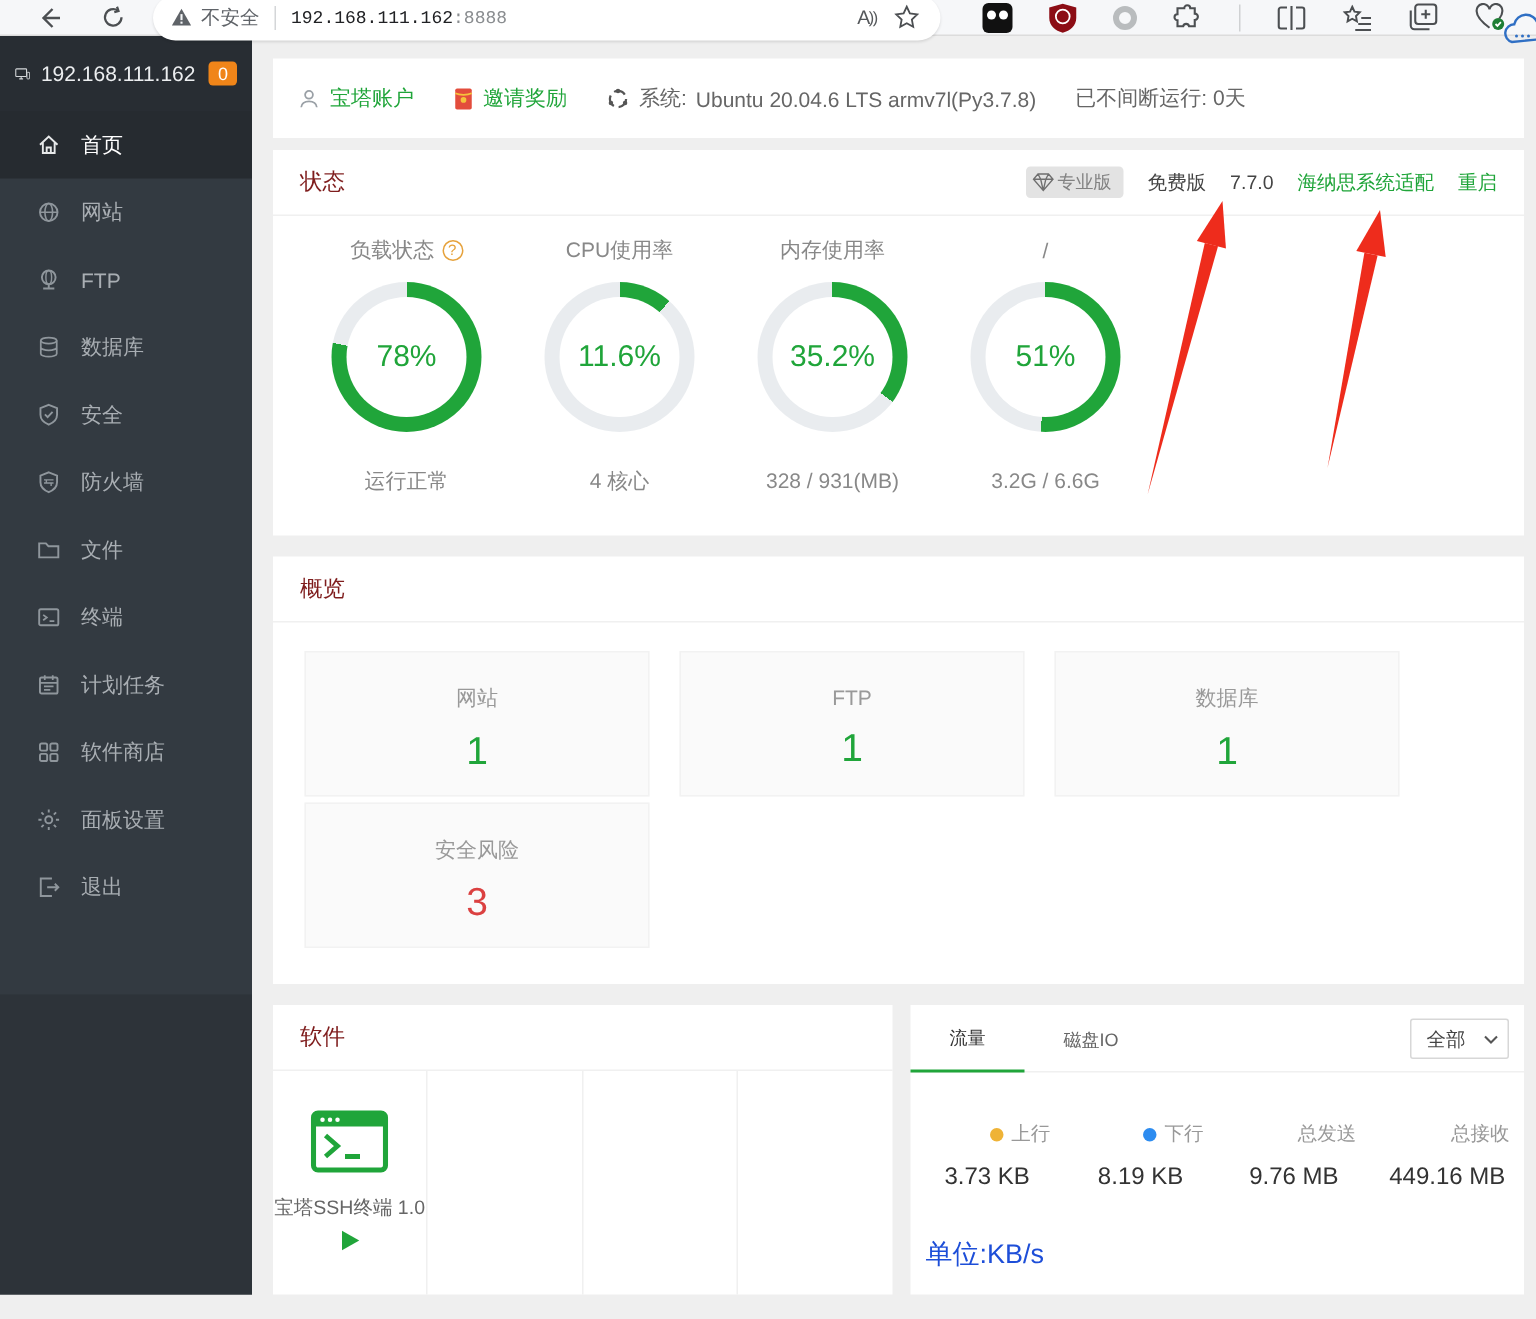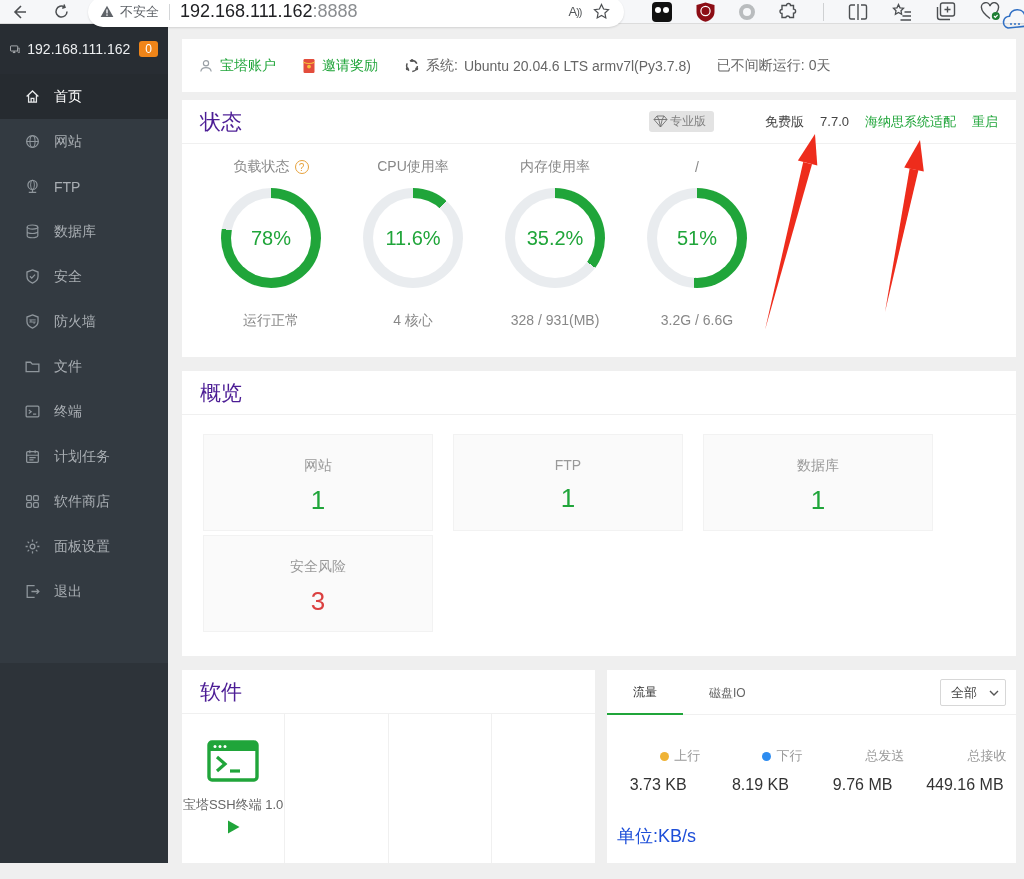--- a/index.html
+++ b/index.html
@@ -1,28 +1,28 @@
 <!DOCTYPE html>
 <html><head>
 <meta charset="utf-8">
 <style>
   * { margin:0; padding:0; box-sizing:border-box; }
   html,body { width:1024px; height:879px; overflow:hidden; background:#efefef;
     font-family:"Liberation Sans","DejaVu Sans",sans-serif; }
 
   
   .browser-bar { height:24px; background:#f6f7f9; border-bottom:1px solid #dcdcdc;
-    display:flex; align-items:center; padding:0 6px; position:relative; }
+    display:flex; align-items:center; padding:0 20px; position:relative; }
   .bicon { width:26px; height:26px; display:flex; align-items:center; justify-content:center;
     color:#4c4f52; flex:0 0 auto; }
   .addr-pill { height:30px; background:#fff; border-radius:15px; box-shadow:0 1px 2px rgba(0,0,0,.12);
     display:flex; align-items:center; margin-left:14px; width:536px; padding:0 10px 0 12px; }
   .sec-chip { display:flex; align-items:center; gap:6px; color:#5f6368; font-size:13px; }
   .pill-div { width:1px; height:16px; background:#d4d6d8; margin:0 10px; }
-  .url { font-size:18px; color:#202124; }
+  .url { font-size:12px; color:#202124;font-family:Liberation Mono, monospace; }
   .url .port { color:#8a8d90; }
   .pill-spacer { flex:1; }
   .read-aloud { font-size:13px; color:#55585b; letter-spacing:-1px; }
   .ext-row { display:flex; align-items:center; gap:24px; margin-left:28px; }
   .tm-icon { width:20px; height:20px; background:#111; border-radius:4px; position:relative; }
   .tm-icon::before, .tm-icon::after { content:""; position:absolute; top:5px; width:6px; height:6px;
     border-radius:50%; background:#fff; }
   .tm-icon::before { left:3px; } .tm-icon::after { right:3px; }
   .ring-icon { width:16px; height:16px; border:4px solid #b9bcbe; border-radius:50%; }
   .tb-div { width:1px; height:18px; background:#cfd1d3; }
@@ -54,25 +54,25 @@
     margin-bottom:8px; }
   .tb-item { display:flex; align-items:center; gap:6px; font-size:14px; }
   .green-link { color:#20a53a; cursor:pointer; text-decoration:none; }
   .sys-text { color:#666; }
   .uptime { color:#666; font-size:14px; }
 
   
   .status-card { height:257px; position:relative; margin-bottom:14px; }
   .card-header { height:44px; border-bottom:1px solid #f0f0f0; display:flex; align-items:center;
     padding:0 18px; }
-  .card-title { font-size:21px; color:#4c1d95; }
+  .card-title { font-size:15px; color:#7f1d1d; }
   .header-right { margin-left:auto; display:flex; align-items:center; gap:16px; font-size:13px; }
   .pro-badge { display:flex; align-items:center; background:#e3e3e3; border-radius:3px;
     padding:2px 8px 2px 4px; color:#828282; font-size:12px; gap:2px; }
-  .edition { color:#444;margin-left:35px; }
+  .edition { color:#444; }
   .version { color:#444; }
   .gauges { display:flex; padding:14px 0 0 18px; }
   .gauge { width:142px; display:flex; flex-direction:column; align-items:center; }
   .gauge-title { color:#888; font-size:14px; display:flex; align-items:center; gap:5px; height:18px; }
   .help-dot { width:14px; height:14px; border:1px solid #e6a23c; color:#e6a23c; border-radius:50%;
     font-size:10px; display:flex; align-items:center; justify-content:center; }
   .ring { width:100px; height:100px; border-radius:50%; position:relative; margin-top:12px; }
   .ring::after { content:""; position:absolute; inset:10px; background:#fff; border-radius:50%; }
   .ring .pct { position:absolute; inset:0; z-index:1; display:flex; align-items:center;
     justify-content:center; color:#20a53a; font-size:20px; }

